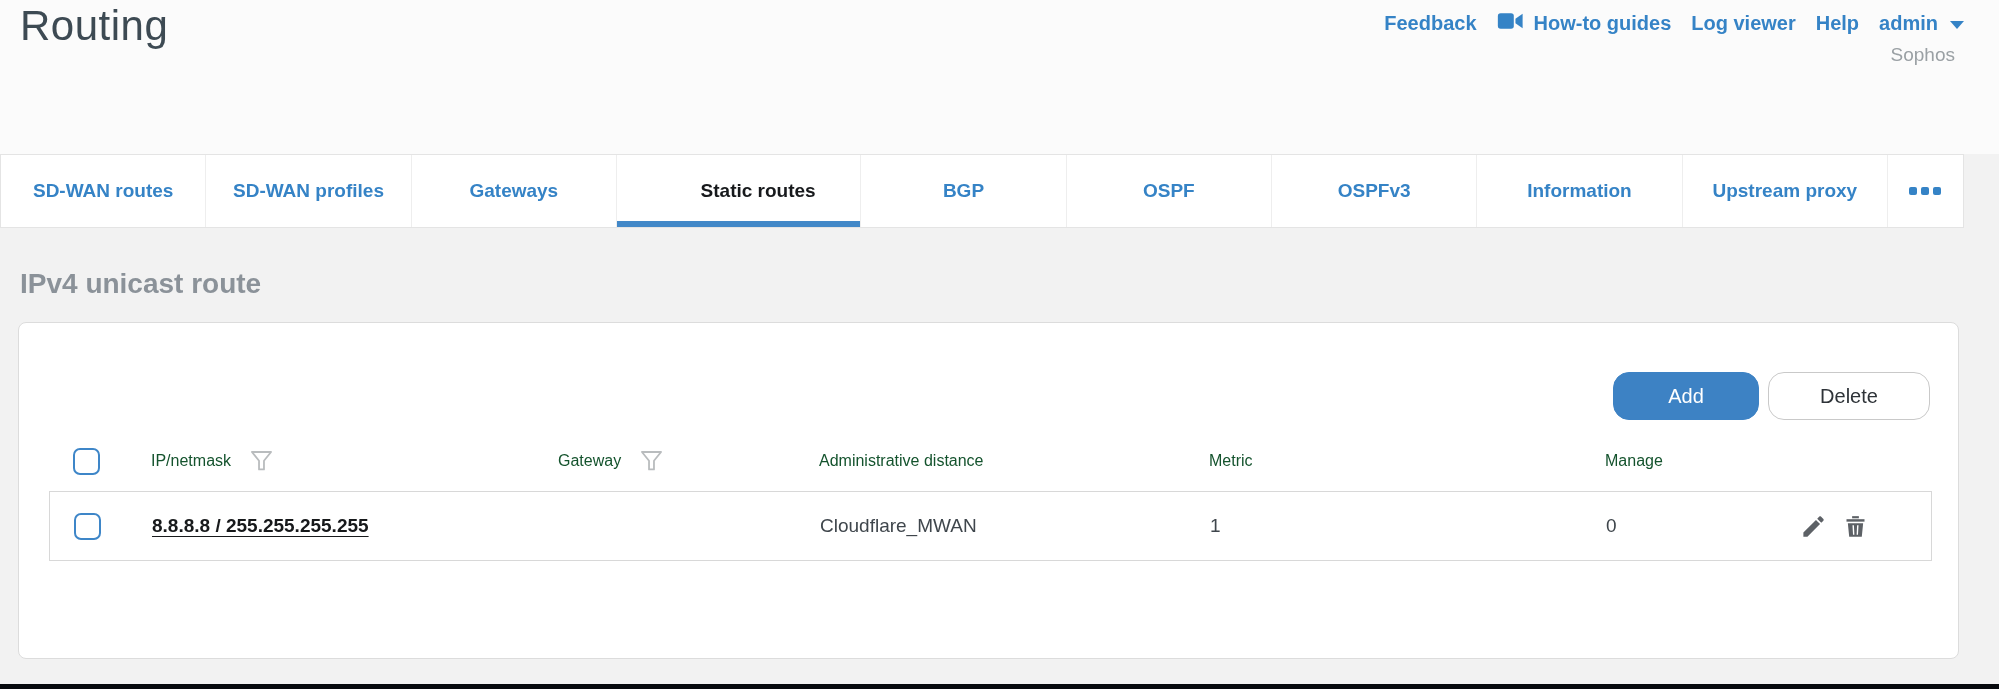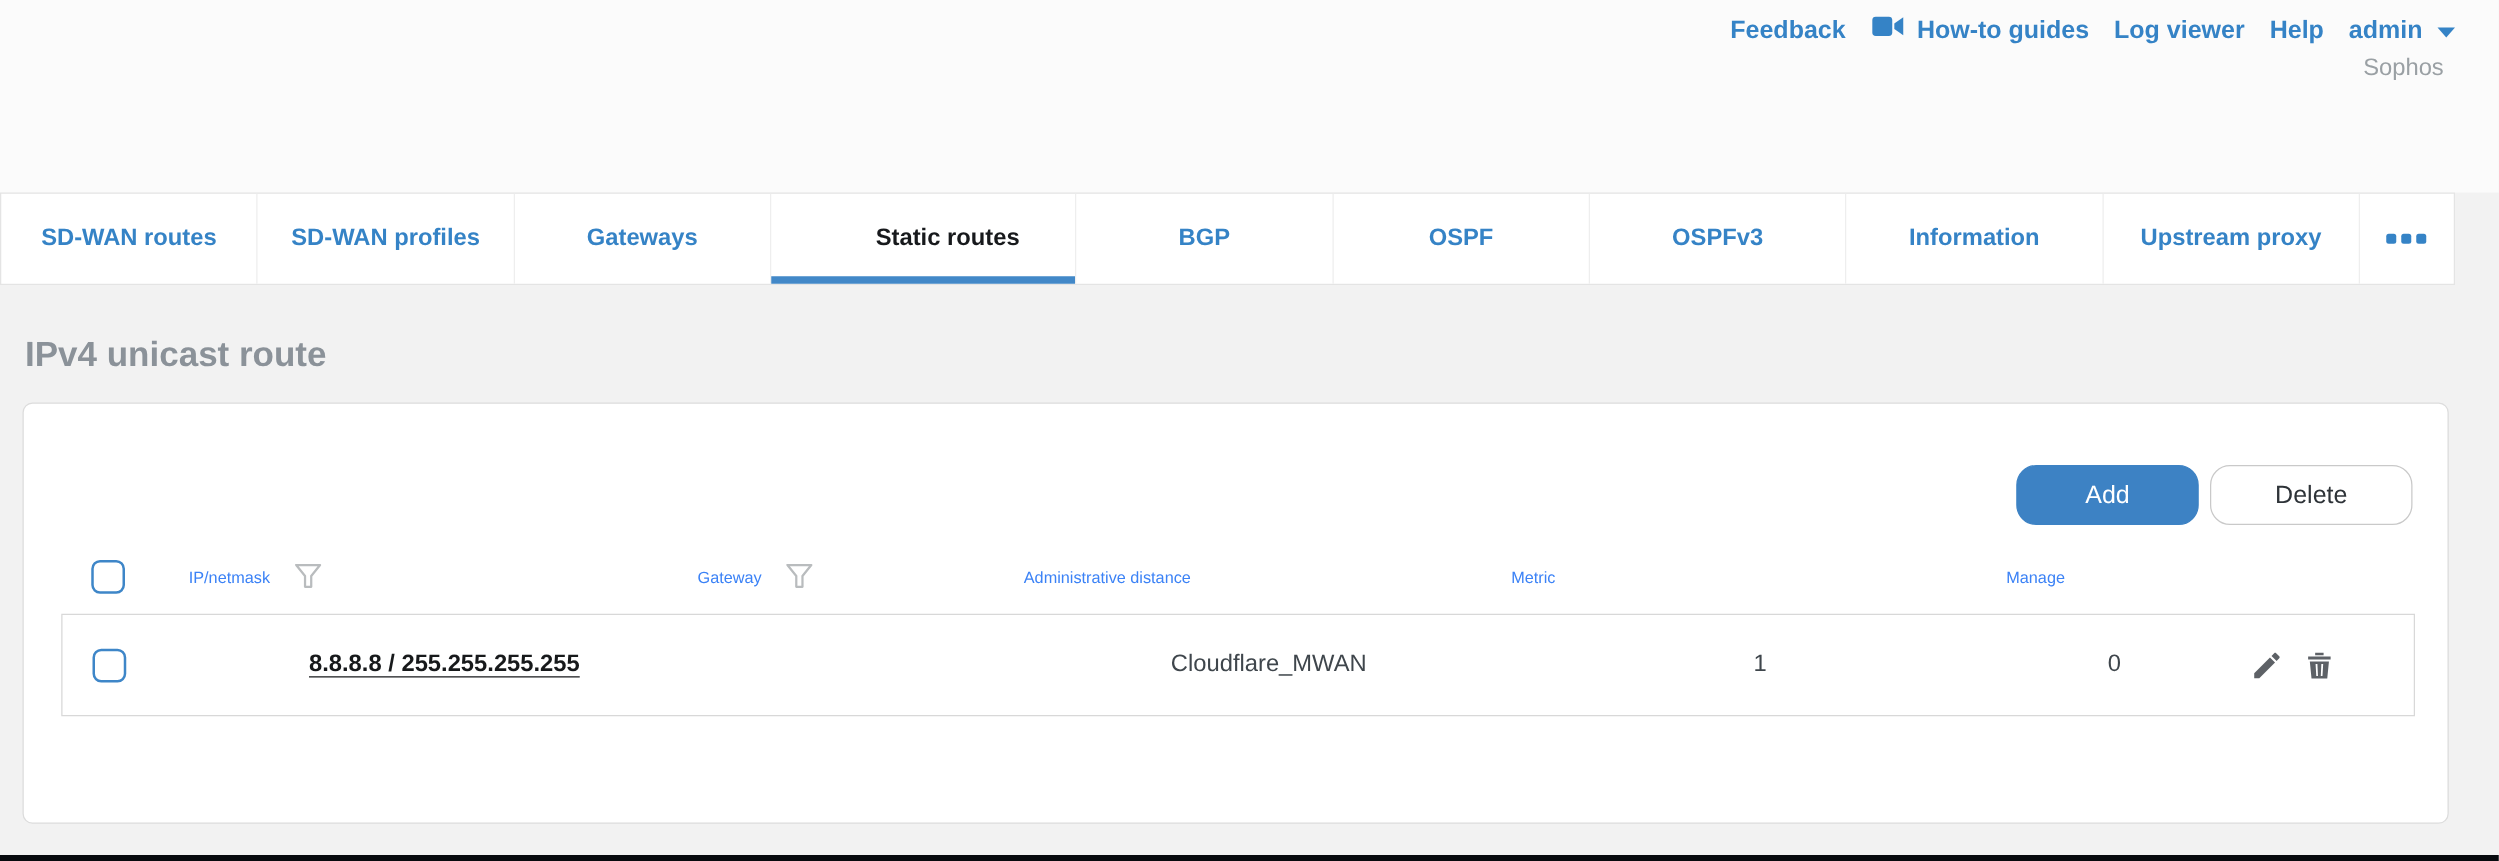--- a/index.html
+++ b/index.html
@@ -38,38 +38,39 @@
           background:#ffffff; border:1px solid #dcdcdc; border-radius:8px; }
 
   .toolbar { position:absolute; top:49px; right:28px; display:flex; gap:9px; }
   .btn { height:48px; border-radius:16px; font-size:20px; font-family:inherit; cursor:pointer; }
   .btn-add { width:146px; background:#3d82c4; border:1px solid #3d82c4; color:#ffffff; }
   .btn-delete { width:162px; background:#ffffff; border:1px solid #c9c9c9; color:#2e3338; }
 
   
   .tablewrap { position:absolute; top:108px; left:30px; width:1883px; }
   .grid-row { display:grid; grid-template-columns:102px 407px 261px 390px 396px 171px 1fr; align-items:center; }
-  .thead { height:60px; color:#3b82f6; font-size:13px; }
+  .thead { height:60px; color:#14532d; font-size:16px; }
   .th { display:flex; align-items:center; gap:16px; }
-  .trow { height:82px; border:1px solid #d8d8d8; background:#ffffff; font-size:19px; color:#3f464c;text-align:center; }
+  .trow { height:70px; border:1px solid #d8d8d8; background:#ffffff; font-size:19px; color:#3f464c; }
   .cell-check { padding-left:24px; }
   .checkbox { width:27px; height:27px; border:2px solid #3e86c8; border-radius:7px; background:#ffffff; display:block; cursor:pointer; }
   .ip-link { color:#17191b; font-weight:700; text-decoration:underline; text-underline-offset:4px; cursor:pointer; }
   .manage-cell { display:flex; align-items:center; gap:14px; padding-left:22px; }
   .icon-btn { width:28px; height:28px; display:flex; align-items:center; justify-content:center; cursor:pointer; }
 
   .funnel-icon svg { display:block; }
 
   
   .bottom-strip { position:absolute; left:0; bottom:0; width:1999px; height:5px; background:#070a0e; }
 </style>
 </head>
 <body>
 
 <div class="header-band">
+  <div class="page-title">Routing</div>
 
   <div class="topnav">
     <span class="nav-item">
         <span>Feedback</span>
       </span>
     <span class="nav-item">
       <span class="nav-icon">
         <svg width="27" height="22" viewBox="0 0 24 20">
             <rect x="0.5" y="3" width="14.5" height="14" rx="2.5" fill="#3583c6"></rect>
             <polygon points="16.5,8 23,3.5 23,16.5 16.5,12" fill="#3583c6"></polygon>

